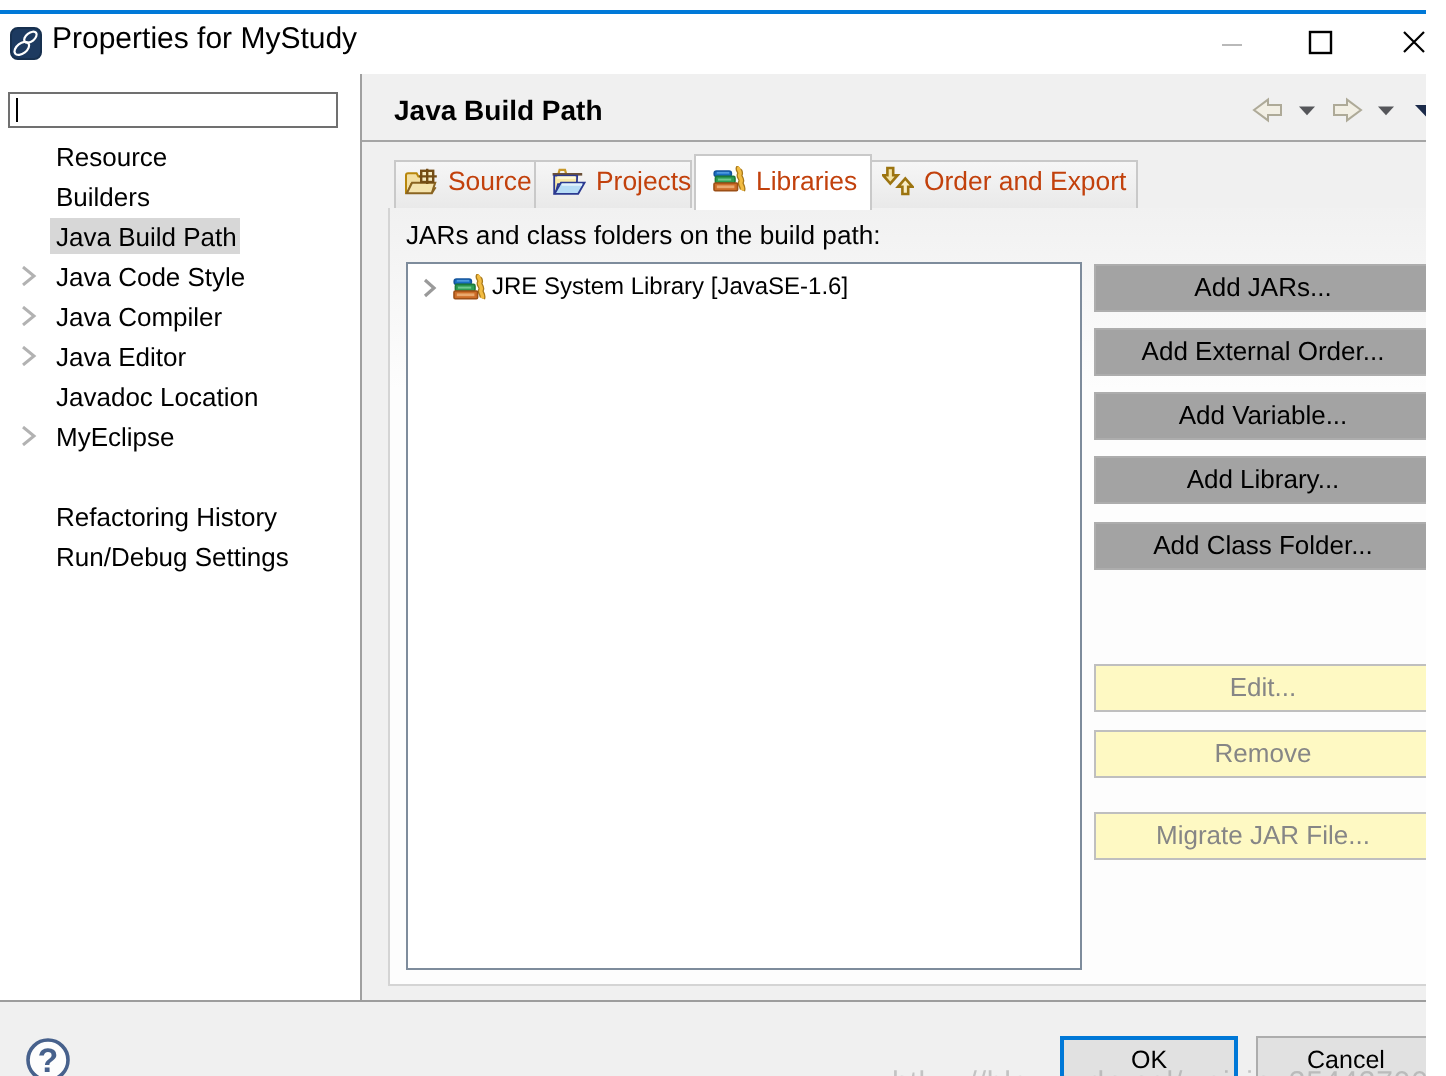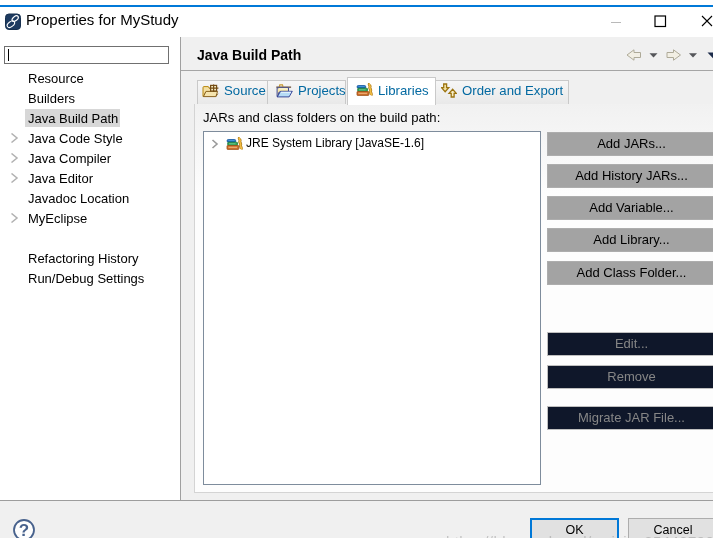--- a/index.html
+++ b/index.html
@@ -26,31 +26,31 @@
 #filter { left:4px; top:46px; width:165px; height:18px; border:1px solid #707070; background:#fff; }
 #caret { left:8px; top:49px; width:1px; height:12px; background:#000; }
 .sitem { left:28px; font-size:13px; color:#000; white-space:nowrap; }
 .chev { left:10px; width:9px; height:10px; }
 #selitem { left:25px; top:109px; width:95px; height:18px; background:#d7d7d7; }
 
 
 #tabbody { left:194px; top:104px; width:526px; height:389px; background:linear-gradient(to bottom,#f1f1f1 0px,#fdfdfd 90px,#fdfdfd 100%); border:1px solid #d4d4d4; border-top:none; }
 .tab { top:80px; height:24px; background:linear-gradient(#f6f6f6,#e9e9e9); border:1px solid #c9c9c9; border-bottom:none; }
 .tab.sel { top:77px; height:28px; background:#fff; z-index:5; }
-.tablabel { font-size:13.2px; color:#0369a1; white-space:nowrap; }
+.tablabel { font-size:13.2px; color:#c2410c; white-space:nowrap; }
 
 
 #listlabel { left:203px; top:110px; font-size:13.1px; color:#000; }
 #listbox { left:203px; top:131px; width:338px; height:354px; background:#fff; border:1px solid #7e8c9c; }
 #jretext { left:246px; top:136px; font-size:12px; color:#000; }
 
 
 .btn { left:547px; width:169px; height:24px; background:#a3a3a3; border:1px solid #adadad;
   font-size:13px; color:#000; text-align:center; line-height:22px; }
-.btn.dis { background:#0f172a; border-color:#bfbfbf; color:#868686; }
+.btn.dis { background:#fef9c3; border-color:#bfbfbf; color:#868686; }
 
 
 #footline { left:0; top:500px; width:723px; height:1px; background:#9d9d9d; }
 #footer { left:0; top:501px; width:723px; height:37px; background:#f0f0f0; }
 #wm { left:446px; top:533px; font-size:15px; color:rgba(150,150,150,0.5); z-index:10; letter-spacing:0.4px; }
 #okbtn { left:530px; top:518px; width:89px; height:26px; background:#e1e1e1; border:2px solid #0078d7;
   font-size:12.5px; text-align:center; line-height:20px; z-index:2; }
 #cancelbtn { left:628px; top:518px; width:90px; height:26px; background:#e1e1e1; border:1px solid #adadad;
   font-size:12.5px; text-align:center; line-height:22px; z-index:2; }
 </style>
@@ -165,21 +165,21 @@
     <rect x="1.1" y="2.5" width="8.6" height="2.7" rx="1.2" fill="#1a6fc4" stroke="#14549c" stroke-width="0.8"></rect>
     <path d="M2.4 3.4 L8.6 3.4" stroke="#4f9be0" stroke-width="0.9"></path>
     <rect x="1.7" y="5.2" width="9.8" height="3.3" rx="0.8" fill="#2f9e54" stroke="#1c7a3a" stroke-width="0.8"></rect>
     <path d="M3 6.8 L9.6 6.8" stroke="#6fc98f" stroke-width="1"></path>
     <rect x="1" y="8.5" width="11.8" height="3.9" rx="0.6" fill="#cd6d28" stroke="#9c4f16" stroke-width="0.8"></rect>
     <path d="M2.4 10.4 L11.2 10.4" stroke="#eaa96e" stroke-width="1.4"></path>
   </svg>
   <div id="jretext" class="abs">JRE System Library [JavaSE-1.6]</div>
 
   <div class="abs btn" style="top:132px;">Add JARs...</div>
-  <div class="abs btn" style="top:164px;">Add History JARs...</div>
+  <div class="abs btn" style="top:164px;">Add External Order...</div>
   <div class="abs btn" style="top:196px;">Add Variable...</div>
   <div class="abs btn" style="top:228px;">Add Library...</div>
   <div class="abs btn" style="top:261px;">Add Class Folder...</div>
   <div class="abs btn dis" style="top:332px;">Edit...</div>
   <div class="abs btn dis" style="top:365px;">Remove</div>
   <div class="abs btn dis" style="top:406px;">Migrate JAR File...</div>
 
   <div id="footline" class="abs"></div>
   <div id="footer" class="abs"></div>
   <div id="wm" class="abs">htlps://blog.csdn.nel/weixin_35443790</div>

